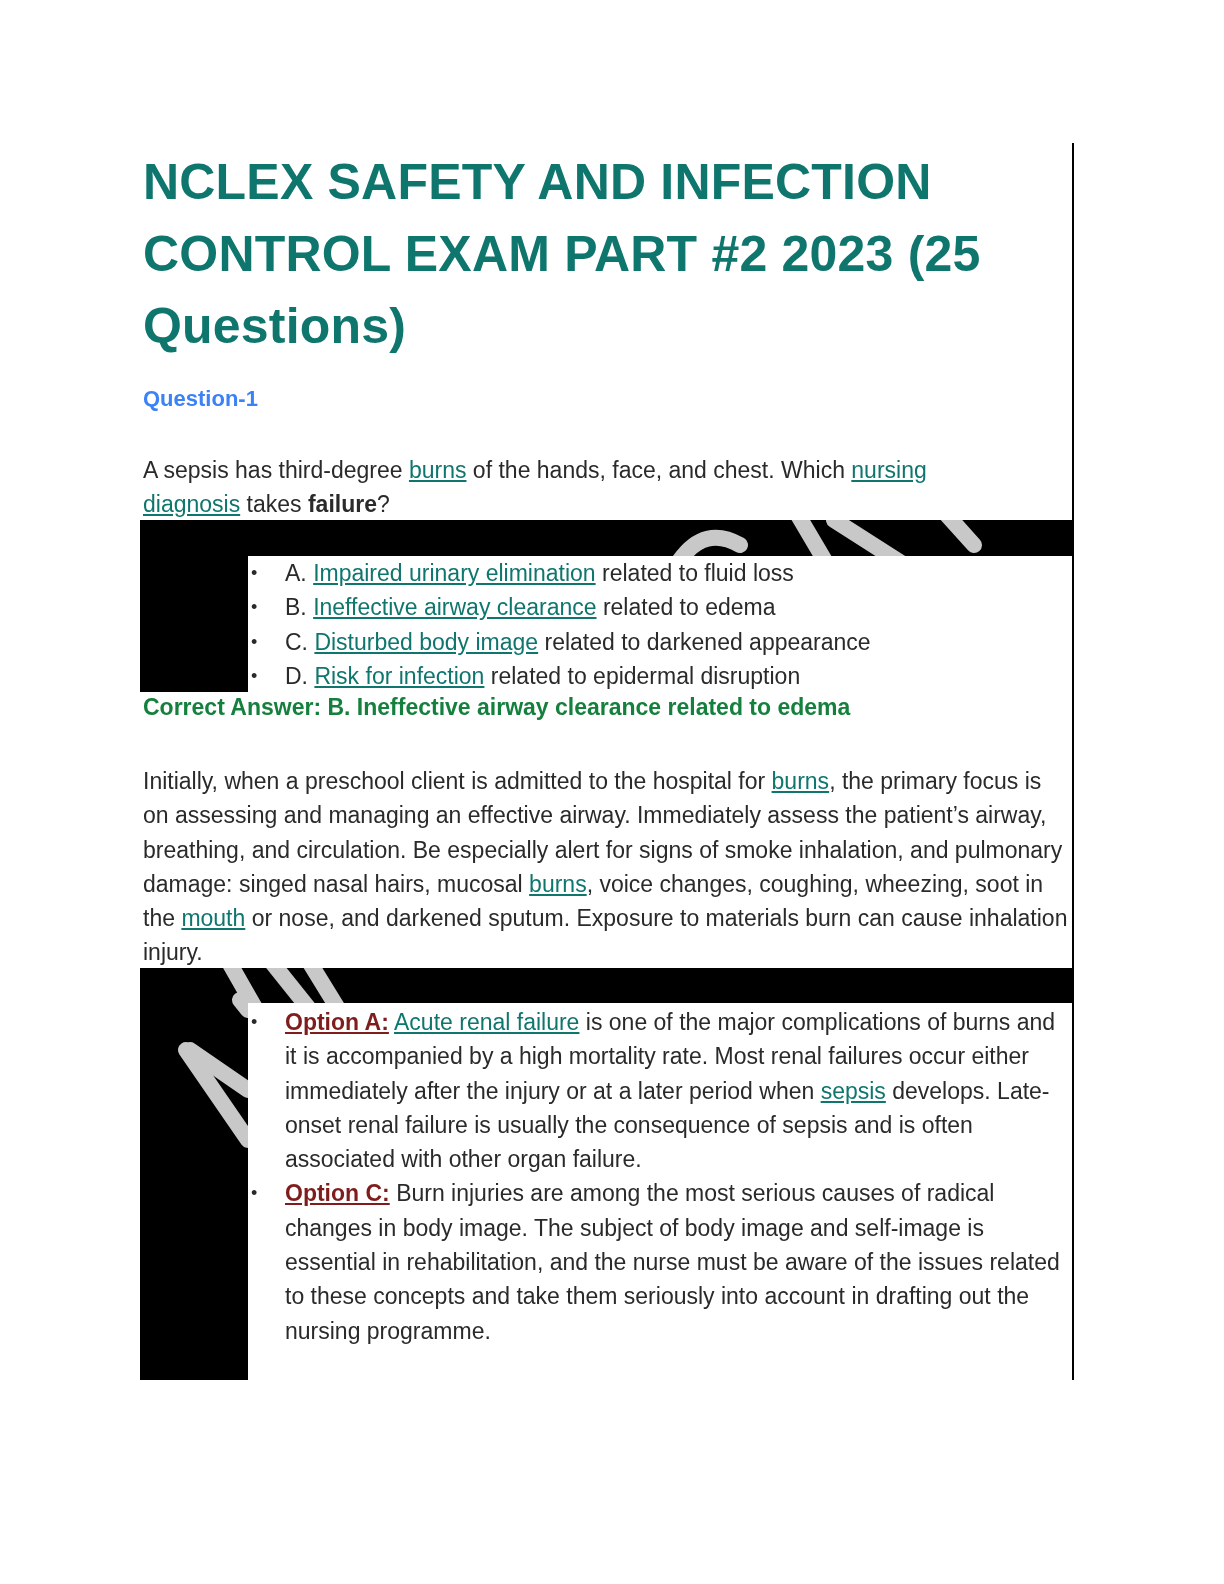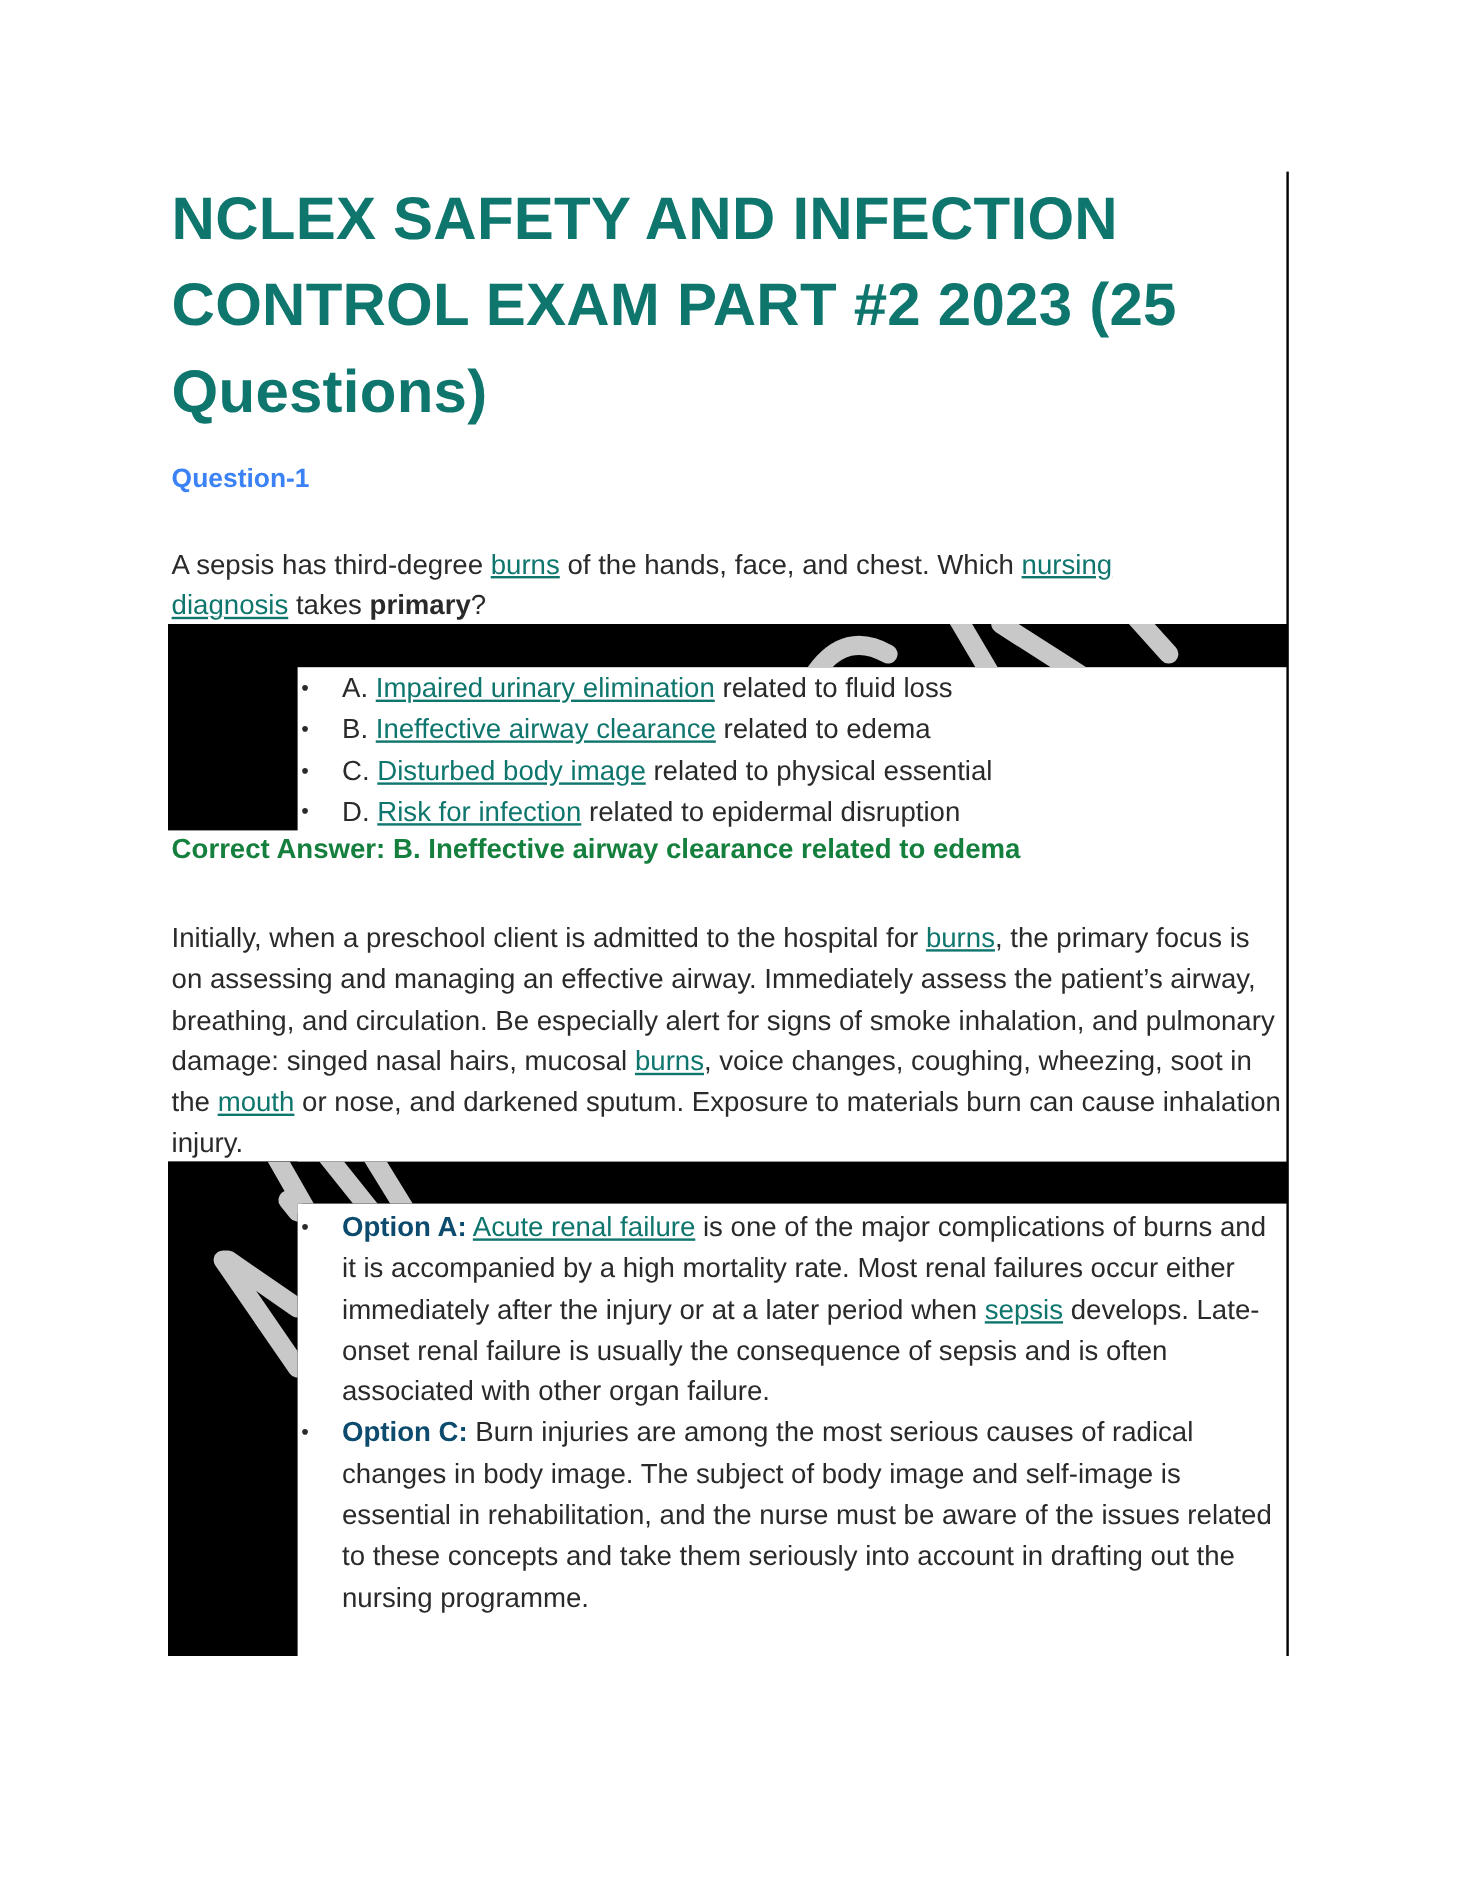--- a/index.html
+++ b/index.html
@@ -33,42 +33,42 @@
 
   .explain { position: absolute; left: 143px; top: 764px; width: 925px; margin: 0; }
 
   
   .blk2-top { position: absolute; left: 140px; top: 968px; width: 933px; height: 35px; background: #000; }
   .blk2-side { position: absolute; left: 140px; top: 968px; width: 108px; height: 412px; background: #000; }
 
   .rationale { position: absolute; left: 248px; top: 1005px; width: 820px; margin: 0; padding: 0; list-style: none; }
   .rationale li { position: relative; padding-left: 37px; }
   .rationale li .bullet { position: absolute; left: 3px; top: 0; font-size: 18px; }
-  .rationale b { color: #0c4a6e; }
+  .rationale b { color: #7f1d1d; text-decoration: underline; }
 
   .wm { position: absolute; left: 0; top: 0; width: 1224px; height: 1584px; pointer-events: none; }
 </style>
 </head>
 <body>
 
 <div class="vrule"></div>
 
 <h1 class="title">NCLEX SAFETY AND INFECTION CONTROL EXAM PART #2 2023 (25 Questions)</h1>
 
 <h3 class="qlabel">Question-1</h3>
 
-<p class="stem body-text"><span>A sepsis has third-degree </span><a href="#">burns</a><span> of the hands, face, and chest. Which </span><a href="#">nursing diagnosis</a><span> takes </span><b>primary</b><span>?</span></p>
+<p class="stem body-text"><span>A sepsis has third-degree </span><a href="#">burns</a><span> of the hands, face, and chest. Which </span><a href="#">nursing diagnosis</a><span> takes </span><b>failure</b><span>?</span></p>
 
 <div class="blk1-top"></div>
 <div class="blk1-side"></div>
 
 <ul class="opts body-text">
   <li><span class="bullet">•</span><span>A.</span> <a href="#">Impaired urinary elimination</a><span> related to fluid loss</span></li>
   <li><span class="bullet">•</span><span>B.</span> <a href="#">Ineffective airway clearance</a><span> related to edema</span></li>
-  <li><span class="bullet">•</span><span>C.</span> <a href="#">Disturbed body image</a><span> related to physical essential</span></li>
+  <li><span class="bullet">•</span><span>C.</span> <a href="#">Disturbed body image</a><span> related to darkened appearance</span></li>
   <li><span class="bullet">•</span><span>D.</span> <a href="#">Risk for infection</a><span> related to epidermal disruption</span></li>
 </ul>
 
 <p class="correct">Correct Answer: B. Ineffective airway clearance related to edema</p>
 
 <p class="explain body-text"><span>Initially, when a preschool client is admitted to the hospital for </span><a href="#">burns</a><span>, the primary focus is on assessing and managing an effective airway. Immediately assess the patient’s airway, breathing, and circulation. Be especially alert for signs of smoke inhalation, and pulmonary damage: singed nasal hairs, mucosal </span><a href="#">burns</a><span>, voice changes, coughing, wheezing, soot in the </span><a href="#">mouth</a><span> or nose, and darkened sputum. Exposure to materials burn can cause inhalation injury.</span></p>
 
 <div class="blk2-top"></div>
 <div class="blk2-side"></div>
 

